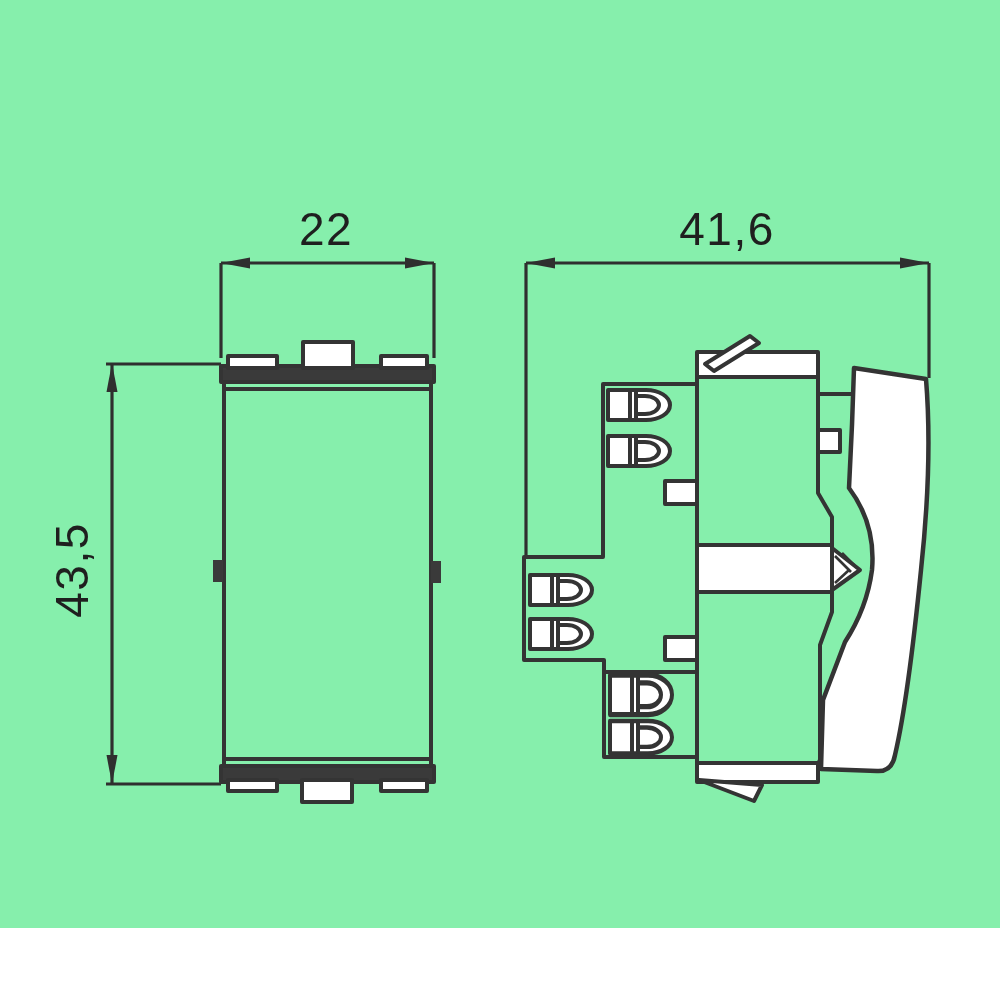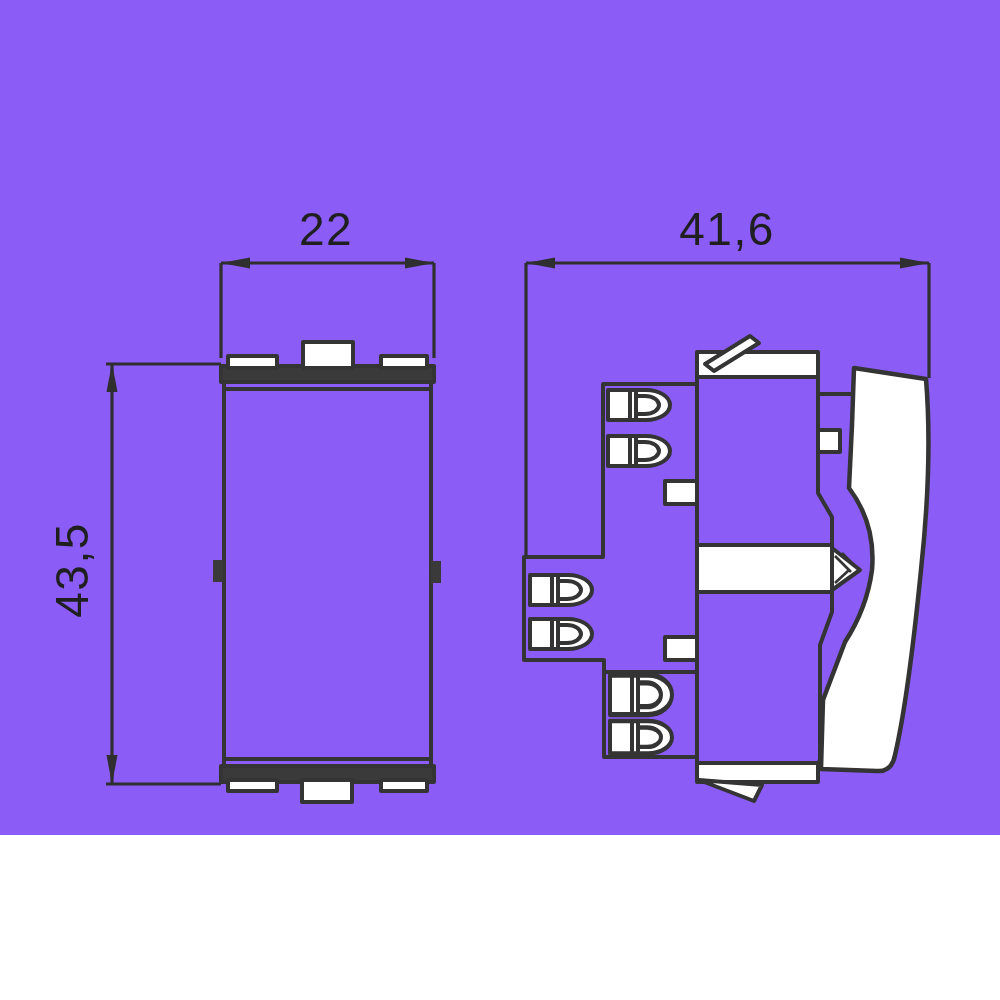--- a/index.html
+++ b/index.html
@@ -6,22 +6,22 @@
     margin: 0;
     padding: 0;
     width: 1000px;
     height: 1000px;
     background: #ffffff;
     overflow: hidden;
   }
   .canvas {
     position: relative;
     width: 1000px;
-    height: 835px;
-    background: #8b5cf6;
+    height: 928px;
+    background: #86efac;
   }
   svg { display: block; }
   .dim-text {
     font-family: "Liberation Sans", "DejaVu Sans", sans-serif;
     font-size: 46px;
     font-weight: 400;
     letter-spacing: 1.5px;
     fill: #1f1f1f;
     stroke: none;
   }

